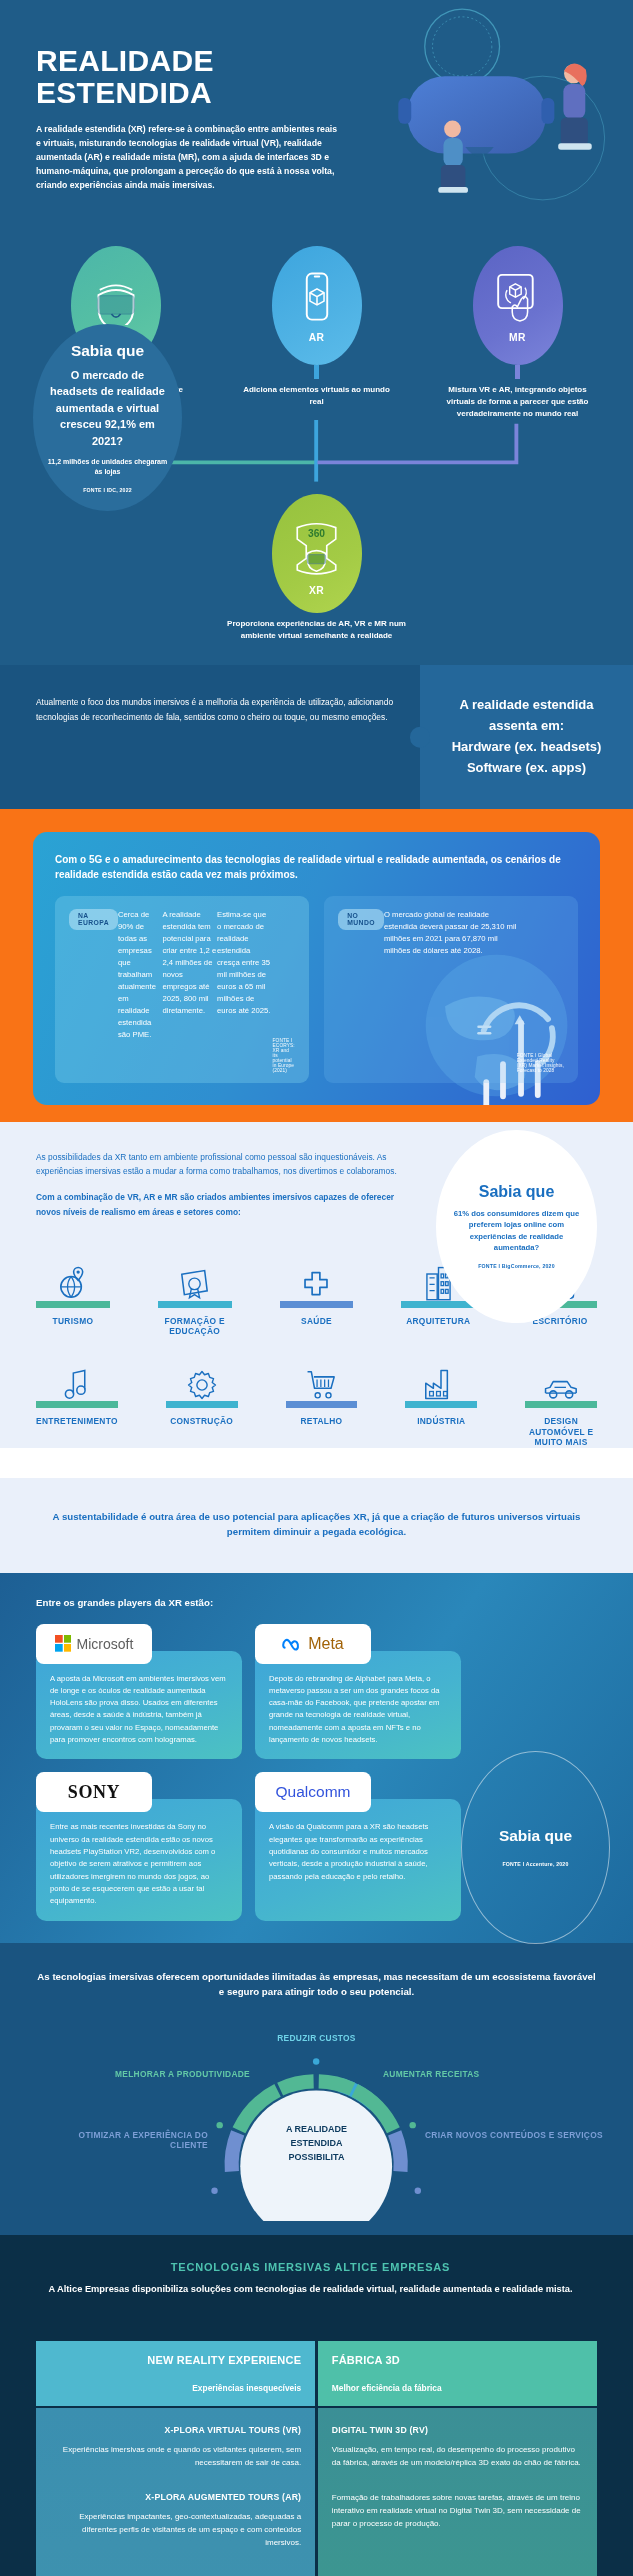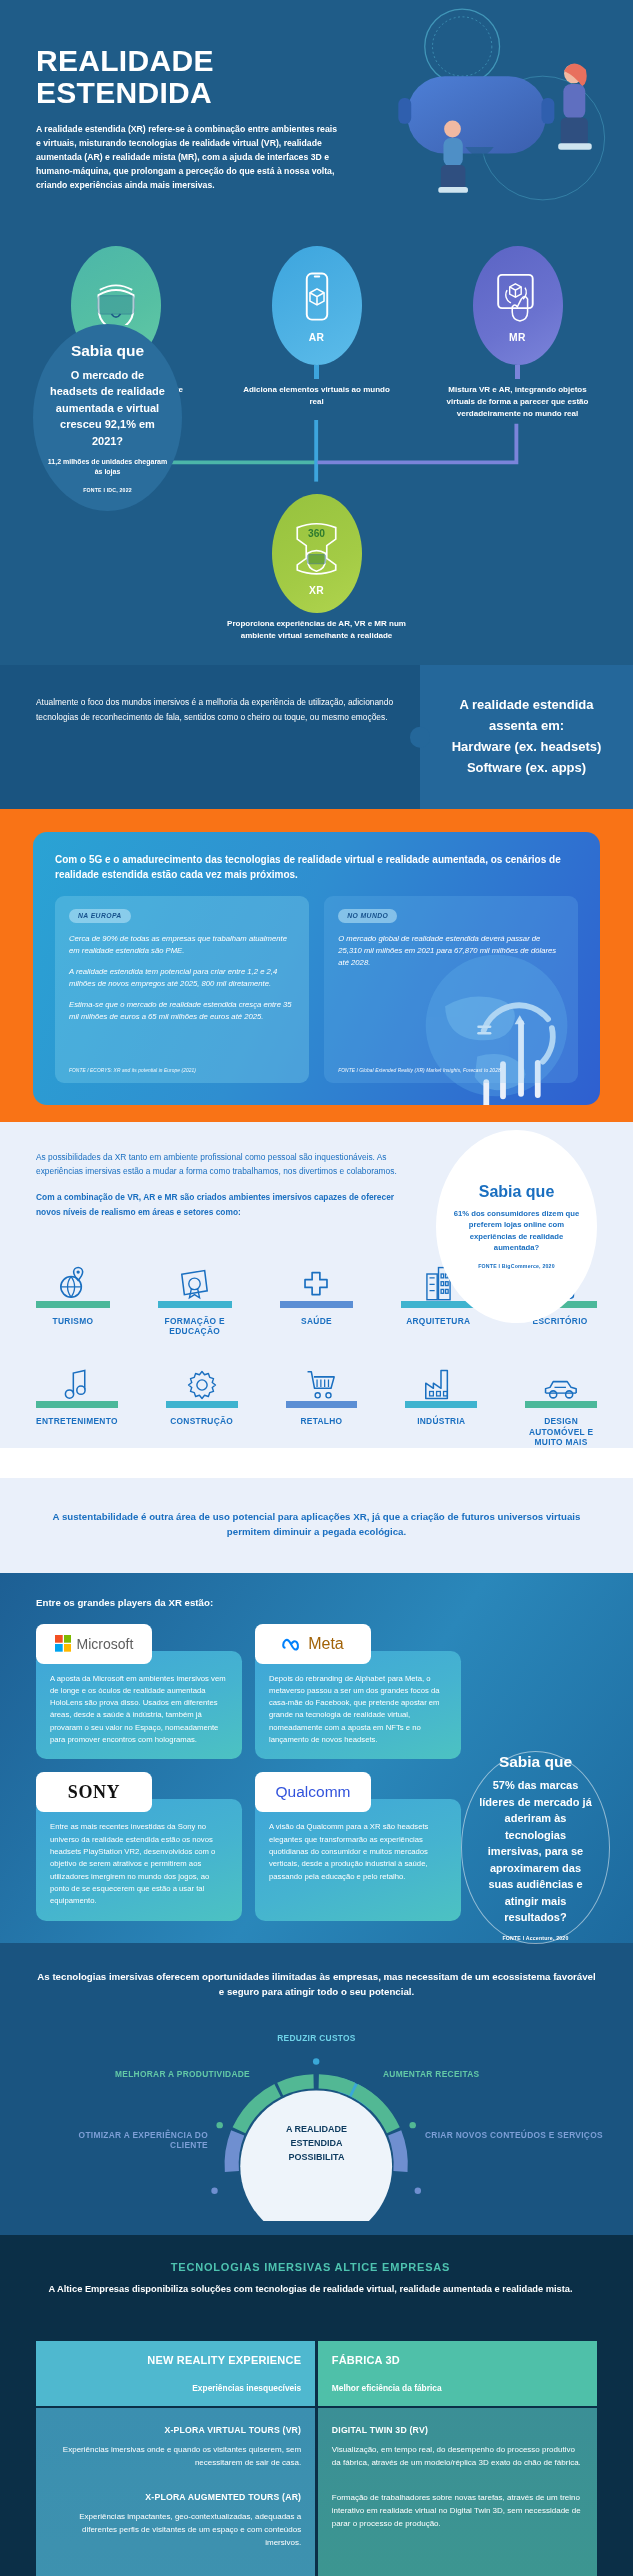--- a/index.html
+++ b/index.html
@@ -84,21 +84,21 @@
   .fiveg-wrap { background:#f97316; padding:23px 0 16.7px 0; }
   .fiveg {
     width:567px; margin:0 auto; border-radius:14px; padding:20.6px 22px 22px 22px;
     background:linear-gradient(115deg,#2aa3d4 0%,#2f8ed0 45%,#2f5fd0 100%);
     position:relative; overflow:hidden;
   }
   .fiveg-head { font-size:10px; font-weight:bold; line-height:1.5; margin-bottom:14px; position:relative; z-index:2;}
   .fiveg-cols { display:flex; gap:15.5px; position:relative; z-index:2; }
   .fiveg-col {
     flex:1; border-radius:9px; padding:13px 14px 10.3px 14px; min-height:187px;
-    display:flex; flex-direction:column;font-style:italic;
+    display:flex; flex-direction:row;
   }
   .col-eu { background:rgba(120,205,235,.38); }
   .col-world { background:rgba(120,190,240,.22); }
   .pill {
     align-self:flex-start; background:rgba(180,225,245,.6); color:#16518c;
     font-size:6.8px; font-weight:bold; letter-spacing:0.4px;
     padding:3.2px 9px; border-radius:7.7px; margin-bottom:10.3px;
   }
   .fiveg-col p { font-size:7.7px; line-height:1.55; margin-bottom:9px; }
   .fonte { font-size:4.8px; margin-top:auto; opacity:.95; letter-spacing:0.1px;}
@@ -580,21 +580,20 @@
       <div class="player-card">
         <div class="logo-box">
           <span style="color:#3253dc;font-size:15.5px">Qualcomm</span>
         </div>
         <p>A visão da Qualcomm para a XR são headsets elegantes que transformarão as experiências quotidianas do consumidor e muitos mercados verticais, desde a produção industrial à saúde, passando pela educação e pelo retalho.</p>
       </div>
     </div>
 
     <div class="sabia-outline">
       <div class="sabia-title">Sabia que</div>
-      <div class="sabia-body">57% das marcas líderes de mercado já aderiram às tecnologias imersivas, para se aproximarem das suas audiências e atingir mais resultados?</div>
       <div class="sabia-src">FONTE I Accenture, 2020</div>
     </div>
   </section>
 
   <div class="oppo">As tecnologias imersivas oferecem oportunidades ilimitadas às empresas, mas necessitam de um ecossistema favorável e seguro para atingir todo o seu potencial.</div>
 
   <section class="wheel-sec">
     <div class="wheel-wrap">
       <svg width="633" height="193" viewBox="0 0 983 300" style="position:absolute;left:0;top:0">
         <g transform="translate(491,215)">

